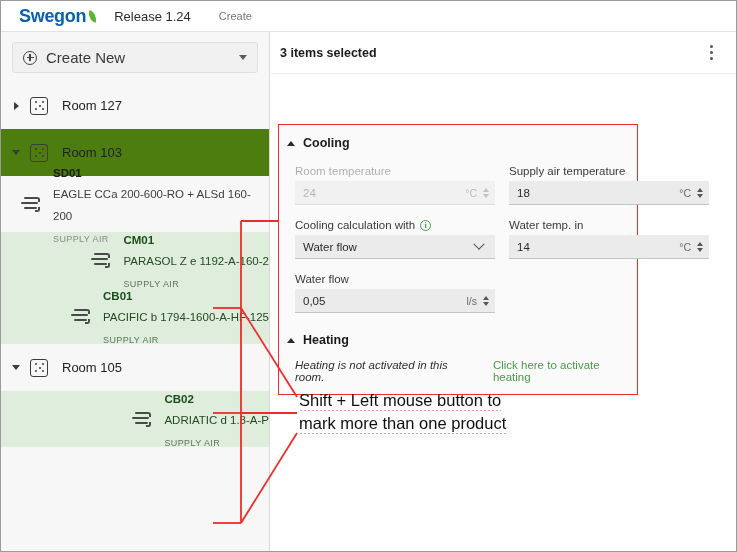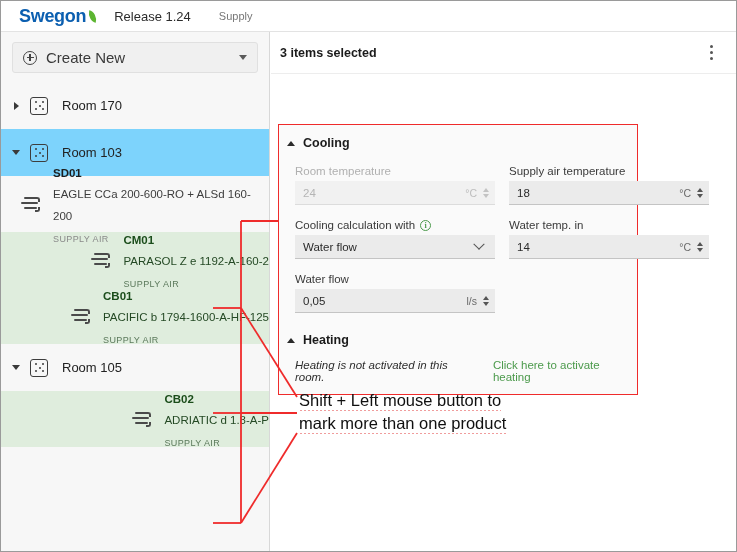--- a/index.html
+++ b/index.html
@@ -82,21 +82,21 @@
     border-top: 5px solid #5a5a5a;
   }
 
   .tree { margin-top: 9px; }
 
   .room-row {
     height: 47px; display: flex; align-items: center;
     padding-left: 10px; cursor: pointer;
     background: #f7f7f7;
   }
-  .room-row.active { background: #7dd3fc; }
+  .room-row.active { background: #4d7c0f; }
   .tri {
     width: 10px; flex: 0 0 10px;
     display: flex; align-items: center; justify-content: center;
   }
   .tri i {
     display: block; width: 0; height: 0;
   }
   .tri.collapsed i {
     border-top: 4px solid transparent; border-bottom: 4px solid transparent;
     border-left: 5px solid #3a3a3a;
@@ -261,21 +261,21 @@
 <body>
 
 <div id="app">
 
   <div class="topbar">
     <div class="logo-wrap">
       <span class="logo-text">Swegon</span>
       <span class="leaf"></span>
     </div>
     <span class="release">Release 1.24</span>
-    <span class="saved">Supply</span>
+    <span class="saved">Create</span>
   </div>
 
   <div class="sidebar">
 
     <div class="create-new">
       <span class="plus-icon"></span>
       <span class="create-label">Create New</span>
       <span class="caret-down"></span>
     </div>
 
@@ -285,21 +285,21 @@
         <span class="tri collapsed">
             <i></i>
           </span>
         <span class="room-icon">
             <span></span>
             <span></span>
             <span></span>
             <span></span>
             <span></span>
           </span>
-        <span class="room-name">Room 170</span>
+        <span class="room-name">Room 127</span>
       </div>
 
 
       <div class="room-row active">
         <span class="tri expanded">
             <i></i>
           </span>
         <span class="room-icon">
             <span></span>
             <span></span>

